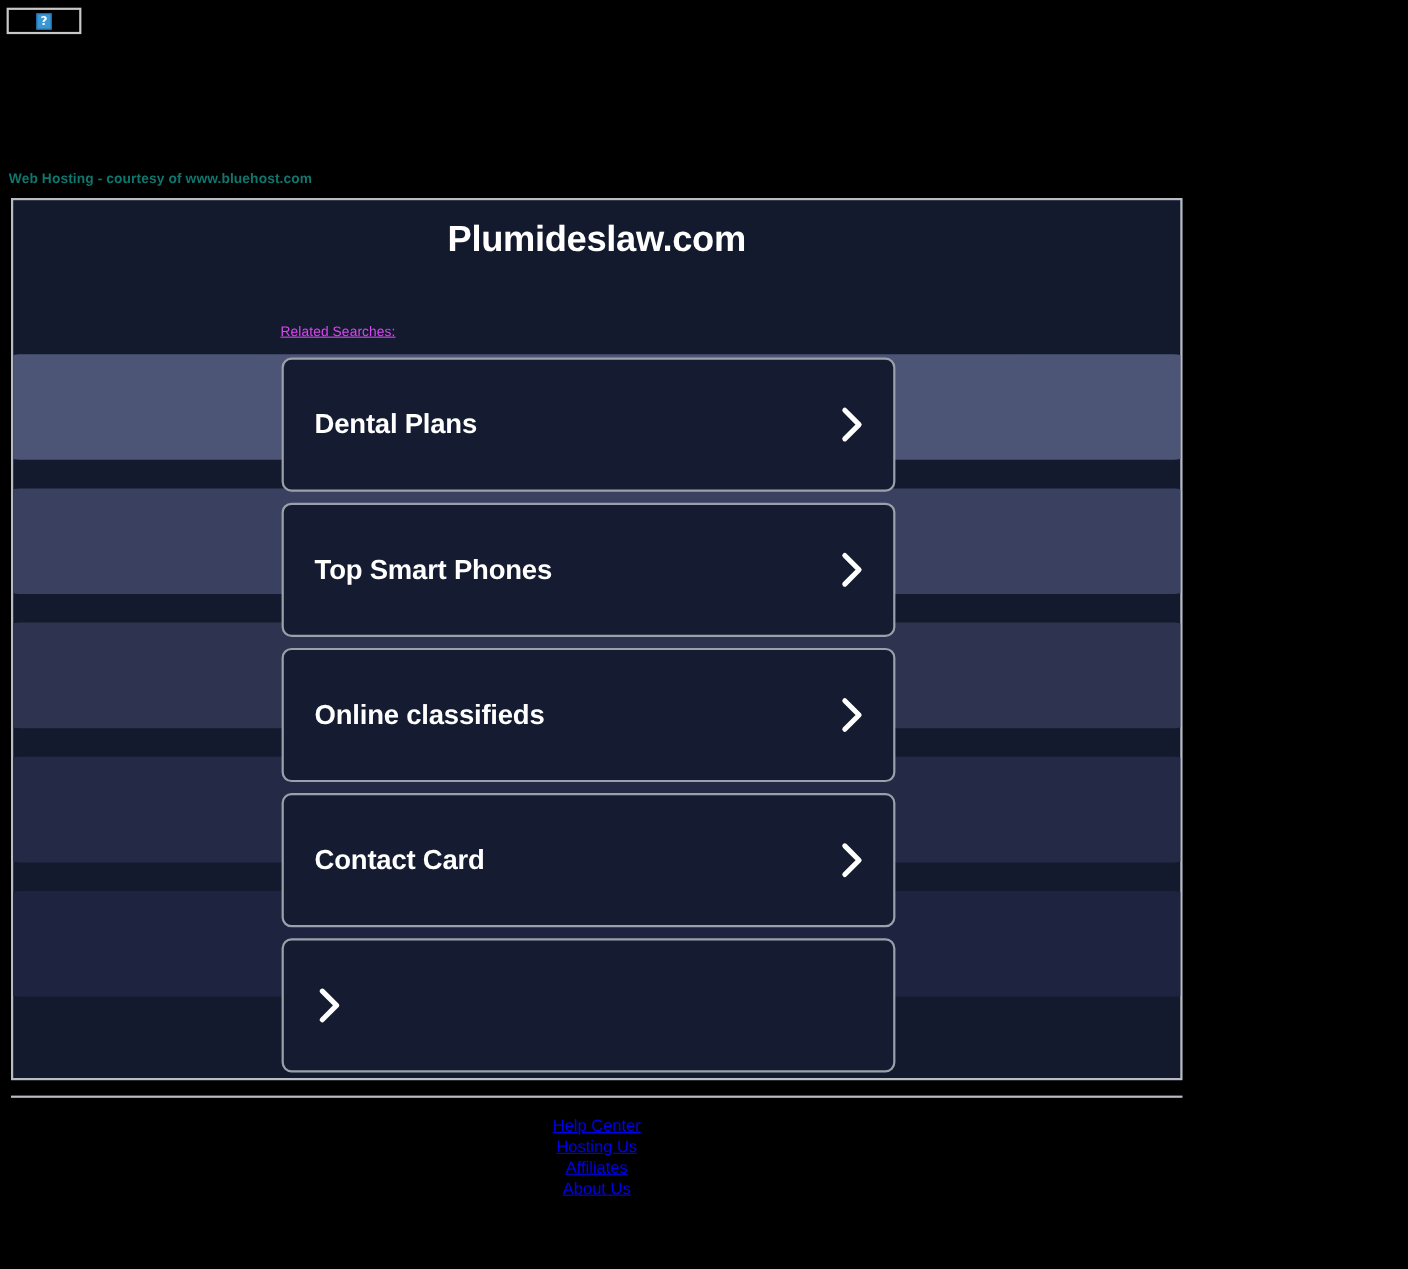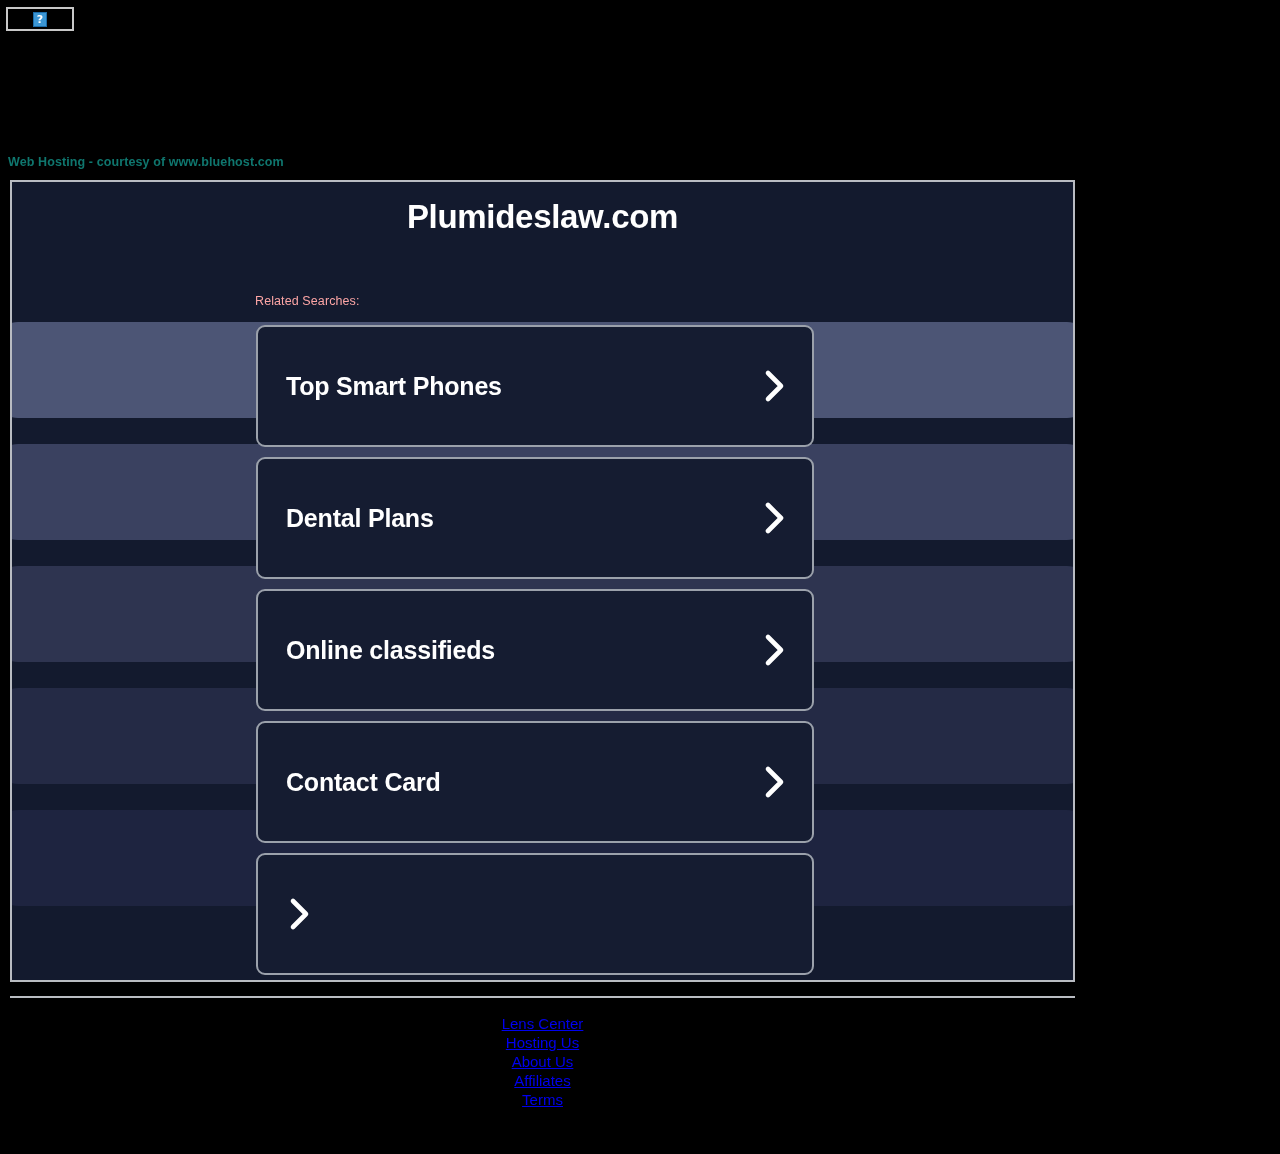--- a/index.html
+++ b/index.html
@@ -96,23 +96,24 @@
     color: #ffffff;
     font-size: 33px;
     font-weight: bold;
     letter-spacing: -0.3px;
   }
 
   .related-label {
     position: absolute;
     top: 112px;
     left: 243px;
-    color: #fca5a5;
+    color: #d946ef;
     font-size: 12.5px;
     letter-spacing: 0.1px;
+    text-decoration: underline;
   }
 
   .cards {
     position: absolute;
     top: 143px;
     left: 244px;
     width: 558px;
   }
   .card {
     position: relative;
@@ -188,27 +189,27 @@
         <div class="bg-bar" style="top: 506px; background: rgb(36, 42, 69);"></div>
         <div class="bg-bar" style="top: 628px; background: rgb(30, 36, 64);"></div>
       </div>
 
     <div class="domain-title">Plumideslaw.com</div>
 
     <div class="related-label">Related Searches:</div>
 
     <div class="cards">
         <a class="card" href="#">
+          <span class="card-label">Dental Plans</span>
+          <svg class="card-chevron" viewBox="0 0 26 34">
+            <path d="M7 4 L20 17 L7 30" fill="none" stroke="#ffffff" stroke-width="4.6" stroke-linecap="round" stroke-linejoin="round"></path>
+          </svg>
+        </a>
+        <a class="card" href="#">
           <span class="card-label">Top Smart Phones</span>
-          <svg class="card-chevron" viewBox="0 0 26 34">
-            <path d="M7 4 L20 17 L7 30" fill="none" stroke="#ffffff" stroke-width="4.6" stroke-linecap="round" stroke-linejoin="round"></path>
-          </svg>
-        </a>
-        <a class="card" href="#">
-          <span class="card-label">Dental Plans</span>
           <svg class="card-chevron" viewBox="0 0 26 34">
             <path d="M7 4 L20 17 L7 30" fill="none" stroke="#ffffff" stroke-width="4.6" stroke-linecap="round" stroke-linejoin="round"></path>
           </svg>
         </a>
         <a class="card" href="#">
           <span class="card-label">Online classifieds</span>
           <svg class="card-chevron" viewBox="0 0 26 34">
             <path d="M7 4 L20 17 L7 30" fill="none" stroke="#ffffff" stroke-width="4.6" stroke-linecap="round" stroke-linejoin="round"></path>
           </svg>
         </a>
@@ -224,18 +225,17 @@
           </svg>
         </a>
       </div>
 
   </div>
 </div>
 
 <hr class="divider">
 
 <div class="footer">
-    <a href="#">Lens Center</a>
+    <a href="#">Help Center</a>
     <a href="#">Hosting Us</a>
+    <a href="#">Affiliates</a>
     <a href="#">About Us</a>
-    <a href="#">Affiliates</a>
-    <a href="#">Terms</a>
   </div>
 
 </body></html>

